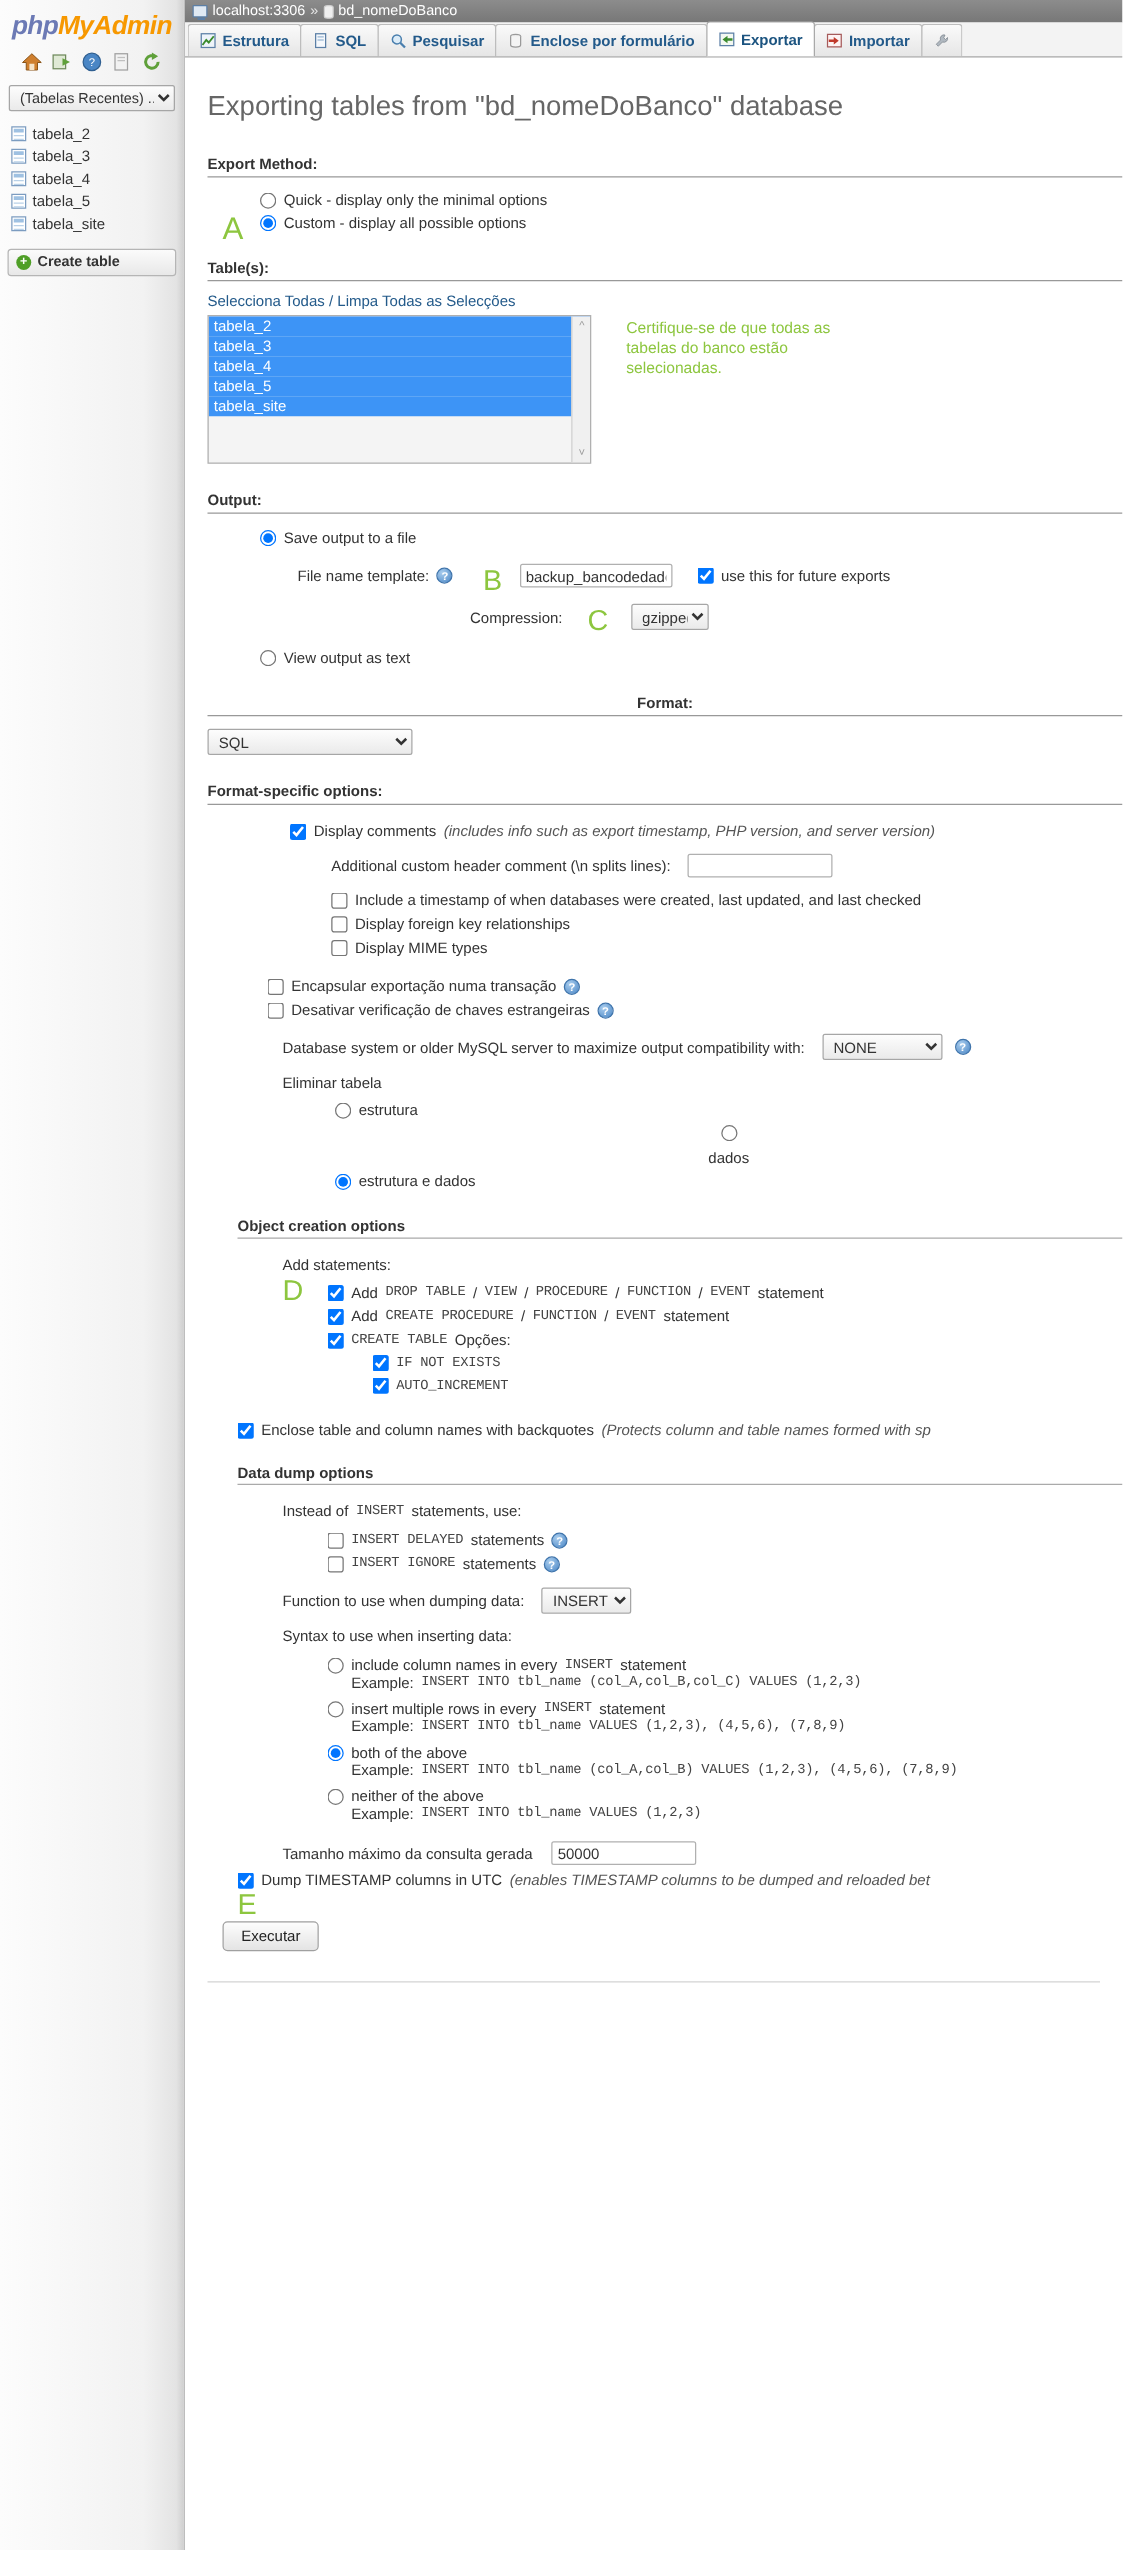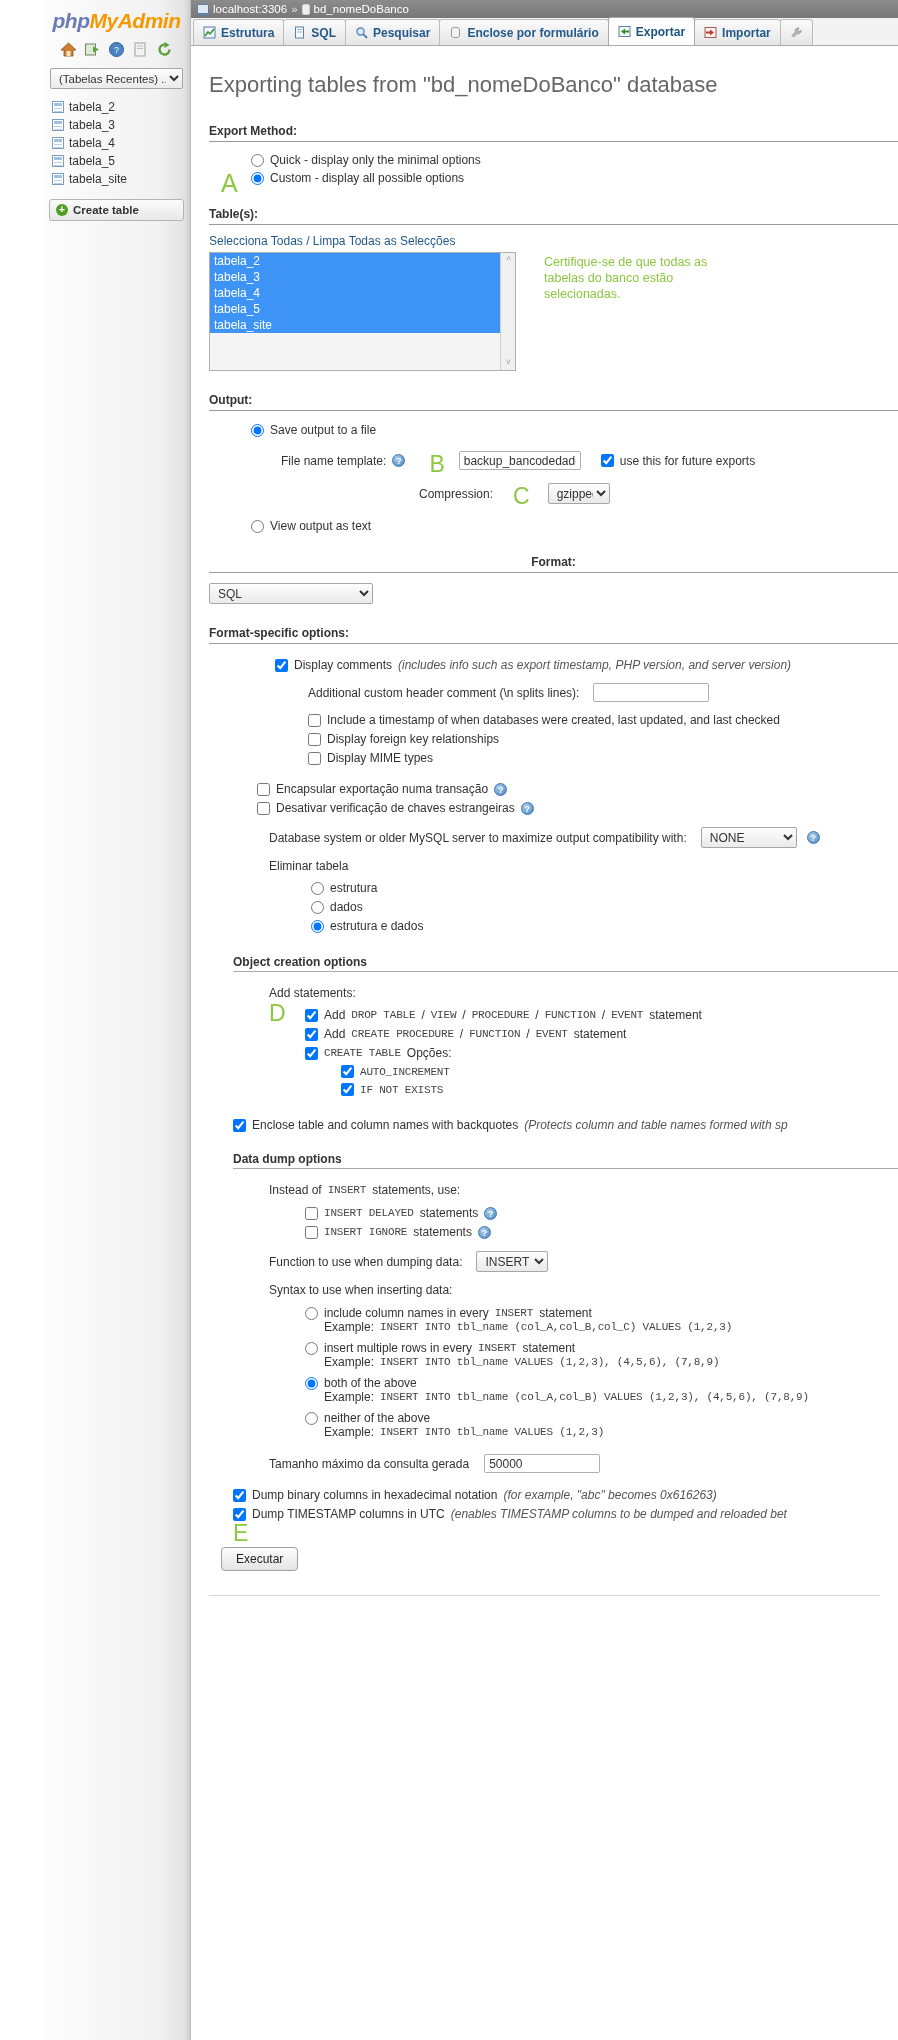--- a/index.html
+++ b/index.html
@@ -6,21 +6,21 @@
   html, body { margin:0; padding:0; }
   body {
     width: 898px; height: 2040px;
     font-family: "Liberation Sans", sans-serif;
     font-size: 12px;
     color: #444;
     background: #fff;
     overflow: hidden;
     position: relative;
   }
-  .app { display:flex; width:898px; height:2040px;padding-left:43px; }
+  .app { display:flex; width:898px; height:2040px; }
 
   
   .sidebar {
     width: 148px; min-width:148px;
     background: linear-gradient(to right,#fcfcfc 0%,#f2f2f2 78%,#e3e3e3 96%,#cfcfcf 100%);
     border-right: 1px solid #bdbdbd;
     padding: 0;
     position: relative;
   }
   .logo { text-align:center; padding: 9px 0 2px 0; font-size:21px; font-style:italic; letter-spacing:-0.5px; }
@@ -405,21 +405,21 @@
             <option>NONE</option>
           </select>
           <span class="helpicon" style="margin-left:4px;">?</span>
         </div>
 
         <div style="margin:11px 0 0 -6px;" class="lbl">Eliminar tabela</div>
         <div class="opt-line" style="margin:8px 0 0 36px;">
           <input type="radio" name="eliminar" style="">
           <span class="lbl">estrutura</span>
         </div>
-        <div class="opt-line" style="margin:5px 0 0 36px;">
+        <div class="opt-line" style="margin:5px 0 0 36px;flex-direction:column;">
           <input type="radio" name="eliminar" style="">
           <span class="lbl">dados</span>
         </div>
         <div class="opt-line" style="margin:5px 0 0 36px;">
           <input type="radio" name="eliminar" checked="" style="">
           <span class="lbl">estrutura e dados</span>
         </div>
       </div>
 
       <div class="sub-head" style="margin-top:22px;">Object creation options</div>
@@ -454,25 +454,25 @@
         </div>
 
         <div class="opt-line" style="margin:5px 0 0 36px;">
           <input type="checkbox" checked="" style="">
           <span class="mono">CREATE TABLE</span>
           <span class="lbl">Opções:</span>
         </div>
 
         <div class="opt-line" style="margin:5px 0 0 72px;">
           <input type="checkbox" checked="" style="">
+          <span class="mono">IF NOT EXISTS</span>
+        </div>
+        <div class="opt-line" style="margin:5px 0 0 72px;">
+          <input type="checkbox" checked="" style="">
           <span class="mono">AUTO_INCREMENT</span>
-        </div>
-        <div class="opt-line" style="margin:5px 0 0 72px;">
-          <input type="checkbox" checked="" style="">
-          <span class="mono">IF NOT EXISTS</span>
         </div>
 
         <div class="opt-line" style="margin:22px 0 0 -36px;">
           <input type="checkbox" checked="" style="">
           <span class="lbl">Enclose table and column names with backquotes</span>
           <span class="lbl ital">(Protects column and table names formed with sp</span>
         </div>
       </div>
 
       <div class="sub-head" style="margin-top:20px;">Data dump options</div>
@@ -552,25 +552,20 @@
             <span class="lbl">Example:</span>
             <span class="mono">INSERT INTO tbl_name VALUES (1,2,3)</span>
           </div>
         </div>
 
         <div class="row" style="margin:15px 0 0 0;">
           <span class="lbl">Tamanho máximo da consulta gerada</span>
           <input type="text" style="width: 116px; margin-left: 9px;" value="50000">
         </div>
 
-        <div class="opt-line" style="margin:15px 0 0 -36px;">
-          <input type="checkbox" checked="" style="">
-          <span class="lbl">Dump binary columns in hexadecimal notation</span>
-          <span class="lbl ital">(for example, "abc" becomes 0x616263)</span>
-        </div>
         <div class="opt-line" style="margin:5px 0 0 -36px;">
           <input type="checkbox" checked="" style="">
           <span class="lbl">Dump TIMESTAMP columns in UTC</span>
           <span class="lbl ital">(enables TIMESTAMP columns to be dumped and reloaded bet</span>
         </div>
       </div>
 
       <div style="margin:26px 0 0 30px;position:relative;">
         <span class="annot-letter" style="left:12px;top:-25px;font-size:23px;">E</span>
         <button class="exec-btn">Executar</button>

